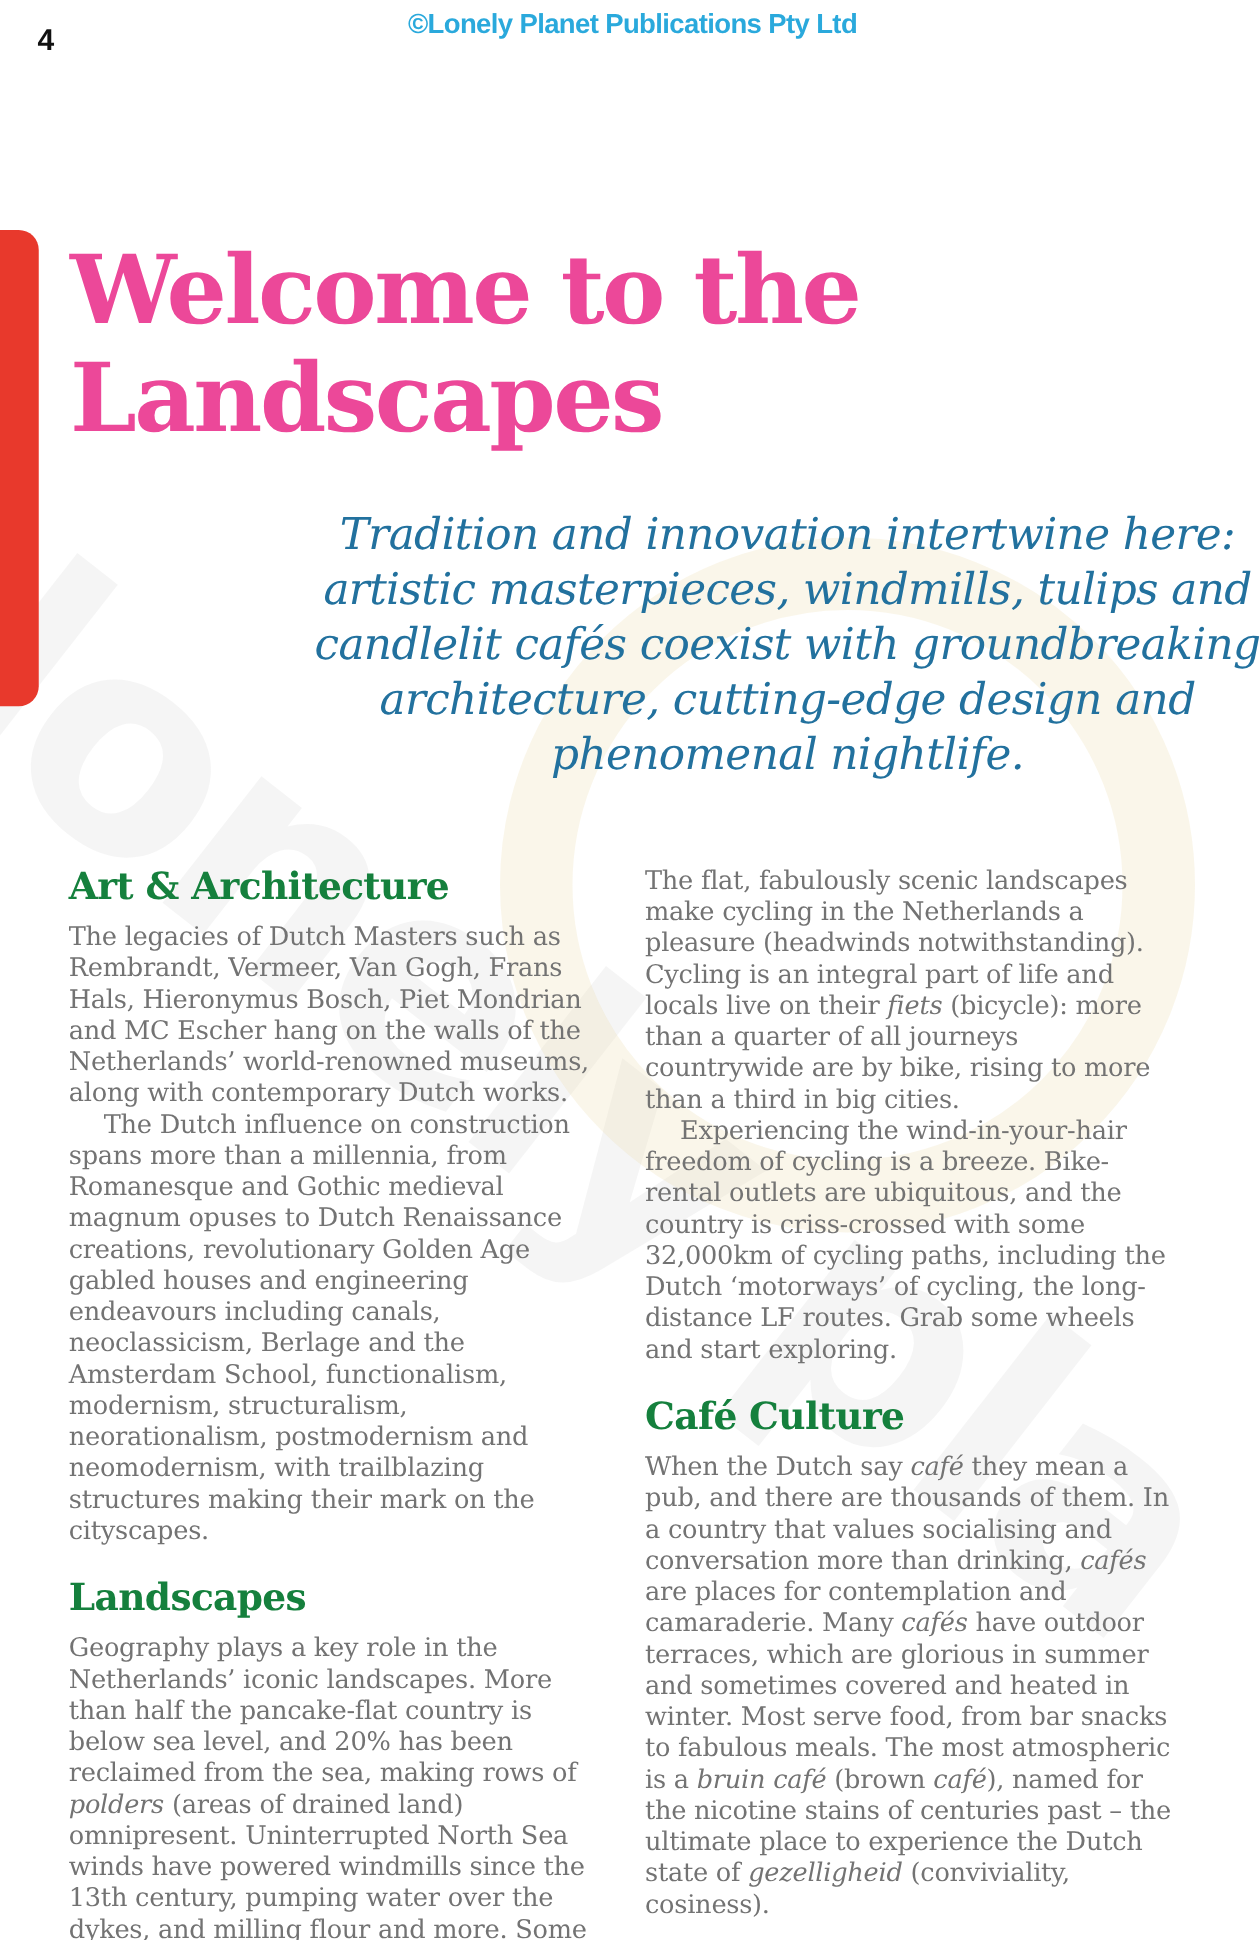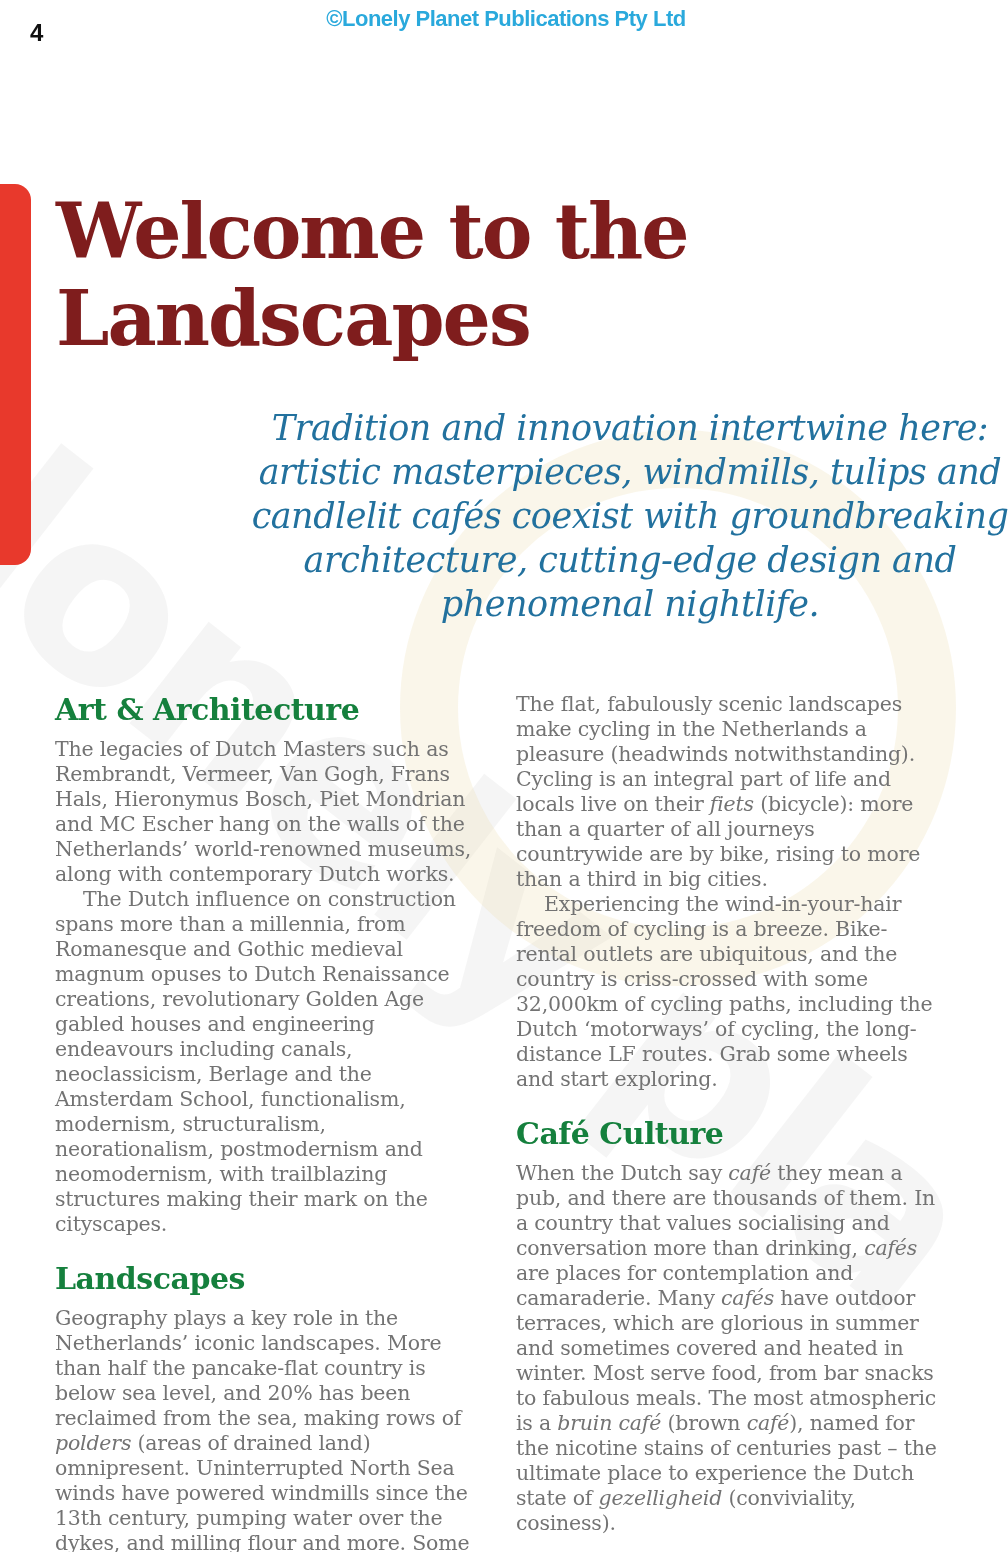--- a/index.html
+++ b/index.html
@@ -70,21 +70,21 @@
   
   .title{
     position:absolute;
     left:56px;top:188px;
     margin:0;
     font-family:"DejaVu Serif", serif;
     font-weight:bold;
     font-size:76px;
     line-height:87px;
     letter-spacing:-2px;
-    color:#7f1d1d;
+    color:#ec4899;
     z-index:2;
   }
 
   
   .intro{
     position:absolute;
     left:250px;top:406px;
     width:760px;
     margin:0;
     text-align:center;

